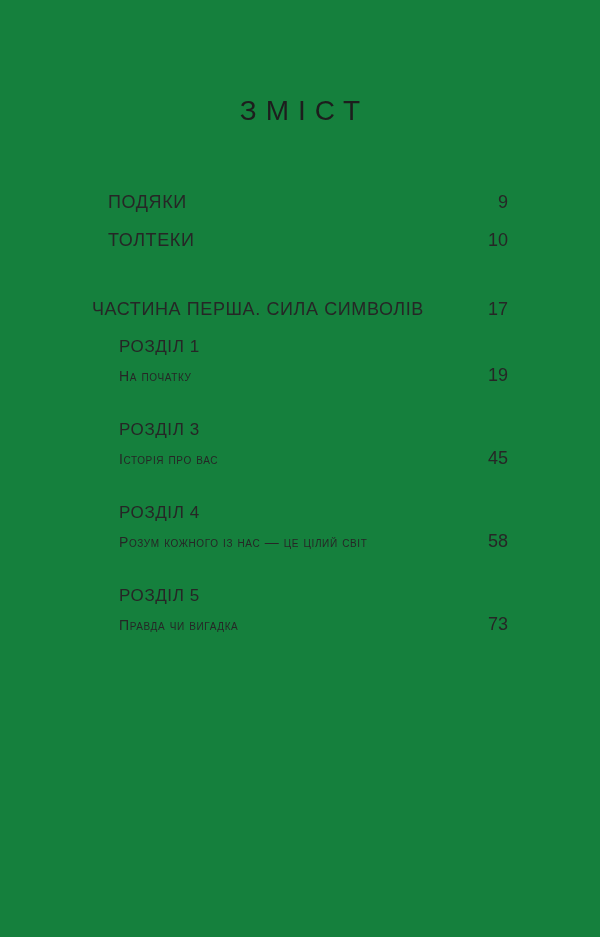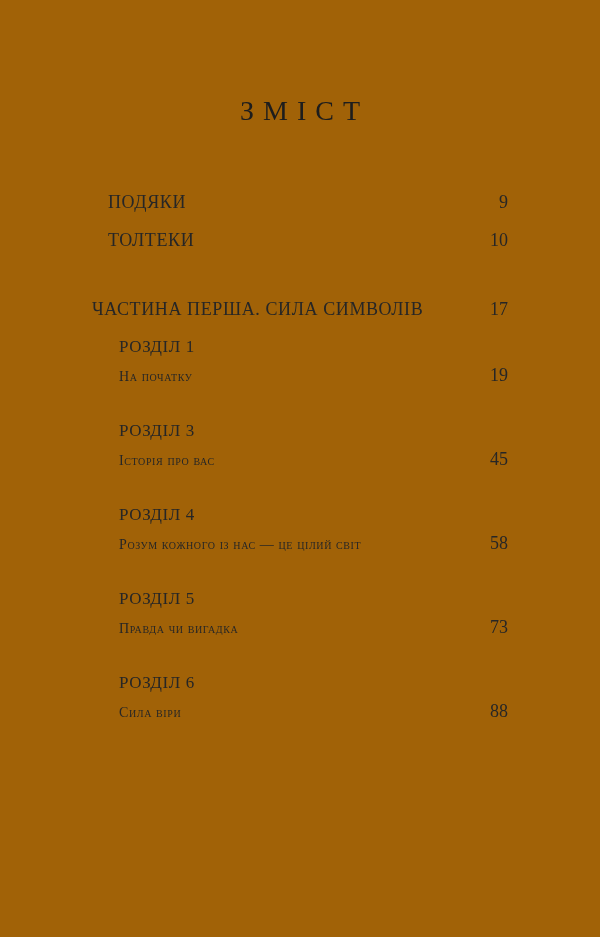--- a/index.html
+++ b/index.html
@@ -1,22 +1,22 @@
 <!DOCTYPE html>
 <html><head>
 <meta charset="utf-8">
 <style>
   * { margin: 0; padding: 0; box-sizing: border-box; }
   html, body { background: #ffffff; }
   .page {
     position: relative;
     width: 600px;
     height: 937px;
-    background: #a16207;
-    font-family: Liberation Serif, serif;
+    background: #15803d;
+    font-family: Liberation Sans, sans-serif;
     color: #262626;
     overflow: hidden;
   }
   .title {
     padding-top: 97px;
     text-align: center;
     font-size: 28px;
     font-weight: 400;
     letter-spacing: 9px;
     line-height: 1;
@@ -119,22 +119,15 @@
     </div>
 
     <div class="chapter">
       <div class="chapter-heading">РОЗДІЛ 5</div>
       <div class="row">
         <span class="chapter-title">Правда чи вигадка</span>
         <span class="pagenum">73</span>
       </div>
     </div>
 
-    <div class="chapter">
-      <div class="chapter-heading">РОЗДІЛ 6</div>
-      <div class="row">
-        <span class="chapter-title">Сила віри</span>
-        <span class="pagenum">88</span>
-      </div>
-    </div>
 
   </div>
 </div>
 
 </body></html>

